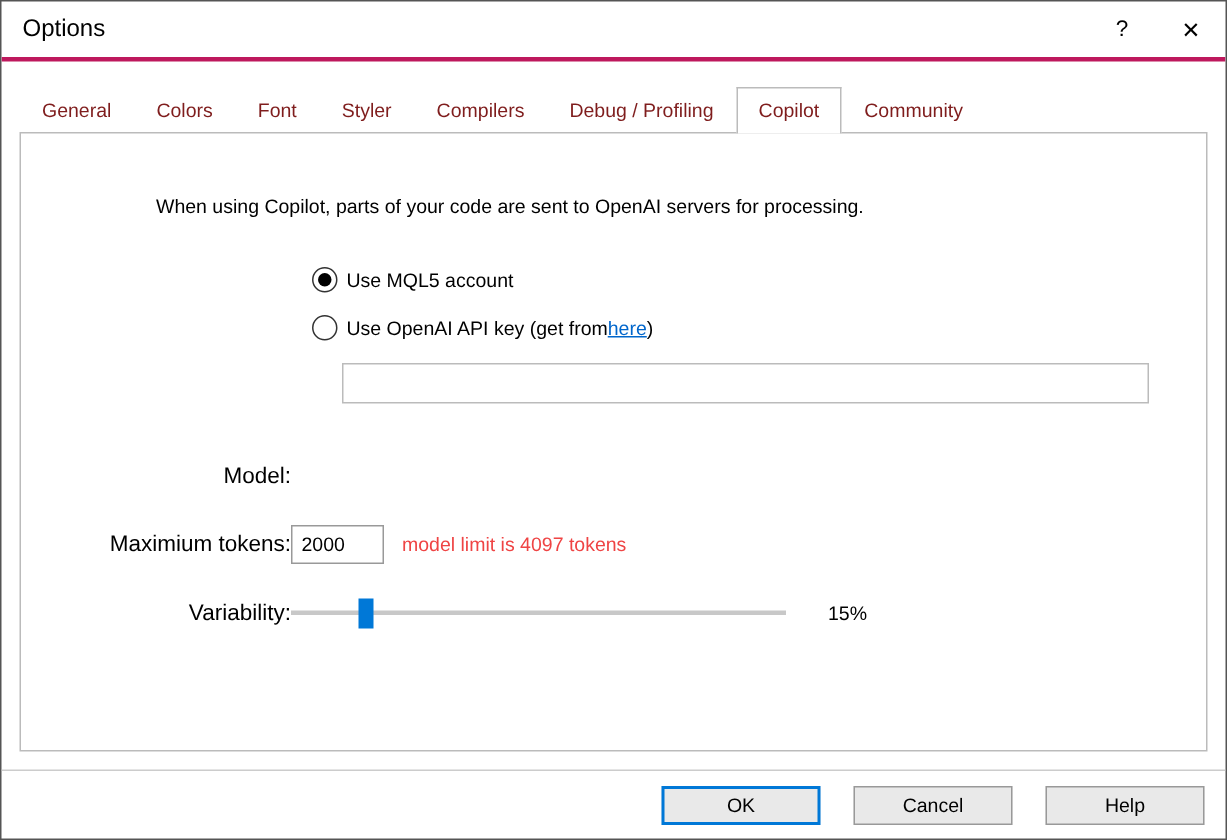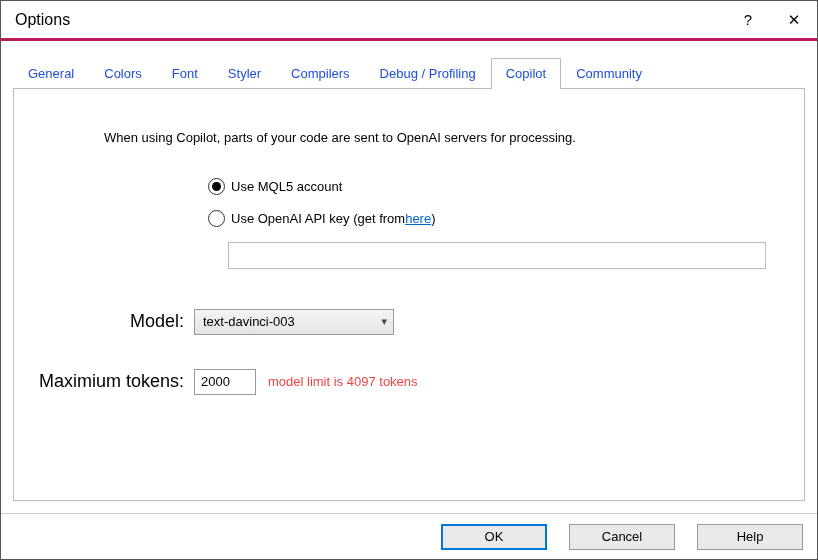--- a/index.html
+++ b/index.html
@@ -30,21 +30,21 @@
       justify-content: center;
       font-size: 15px;
     }
     .tabbar {
       display: flex;
       padding: 16px 12px 0 12px;
     }
     .tab {
       padding: 7px 14px 8px 14px;
       font-size: 13px;
-      color: #1d4ed8;
+      color: #7f1d1d;
       border: 1px solid transparent;
       border-bottom: none;
       position: relative;
       top: 1px;
       cursor: default;
       background: #fff;
     }
     .tab.active {
       border-color: #bbb;
       background: #fff;
@@ -73,27 +73,26 @@
     .apikeyinput {
       margin-left: 124px;
       margin-top: 2px;
       width: 538px;
       height: 27px;
       border: 1px solid #bbb;
     }
     .formrow {
       display:flex;
       align-items:center;
-      margin-top: 34px;
+      margin-top: 24px;
     }
     .formlabel {
       width: 180px;
       text-align: right;
-      padding-right: 10px;
-      font-size: 18px;
+      font-size: 15px;
       margin-left: -90px;
     }
     .selectbox {
       width: 200px;
       height: 26px;
       border: 1px solid #999;
       background: linear-gradient(#f4f4f4,#e4e4e4);
       display:flex;
       align-items:center;
       justify-content:space-between;
@@ -170,34 +169,39 @@
       <span>(get from </span>
         <a class="link">here</a>
         <span>)</span>
     </div>
   </div>
 
   <div class="apikeyinput"></div>
 
   <div class="formrow" style="margin-top:40px;">
     <div class="formlabel">Model:</div>
-    <div class="selectbox">
-      <span>text-davinci-003</span>
-      <span class="chev">▾</span>
-    </div>
   </div>
 
   <div class="formrow">
     <div class="formlabel">Maximium tokens:</div>
     <div class="numinput">
       <span>2000</span>
     </div>
     <span class="hint">model limit is 4097 tokens</span>
   </div>
 
+  <div class="formrow">
+    <div class="formlabel">Variability:</div>
+    <div class="sliderwrap">
+      <div class="track">
+        <div class="thumb" id="var-thumb" style="left: 44.5px;"></div>
+      </div>
+      <span class="pct">15%</span>
+    </div>
+  </div>
 
 </div>
 
 <div class="footer">
   <div class="btn primary">OK</div>
   <div class="btn">Cancel</div>
   <div class="btn">Help</div>
 </div>
 
 </body></html>

